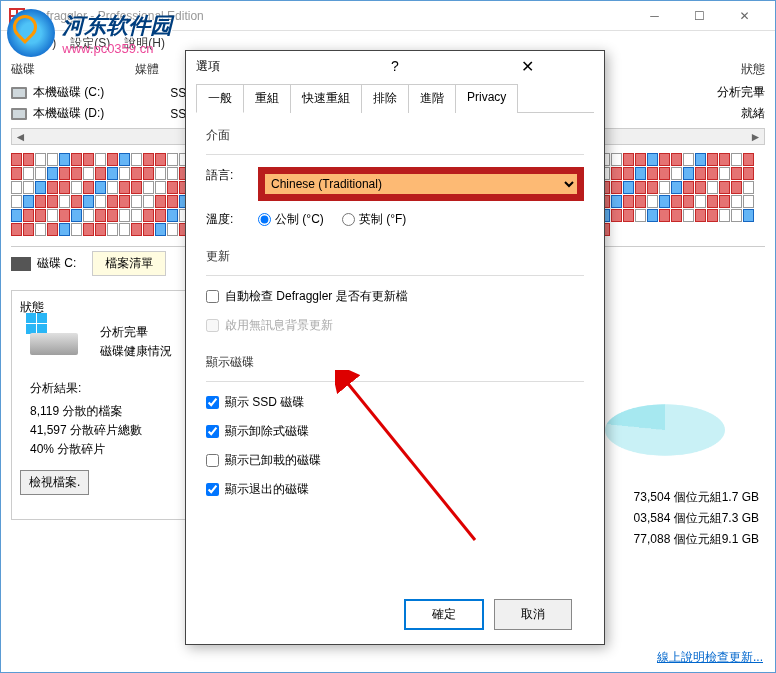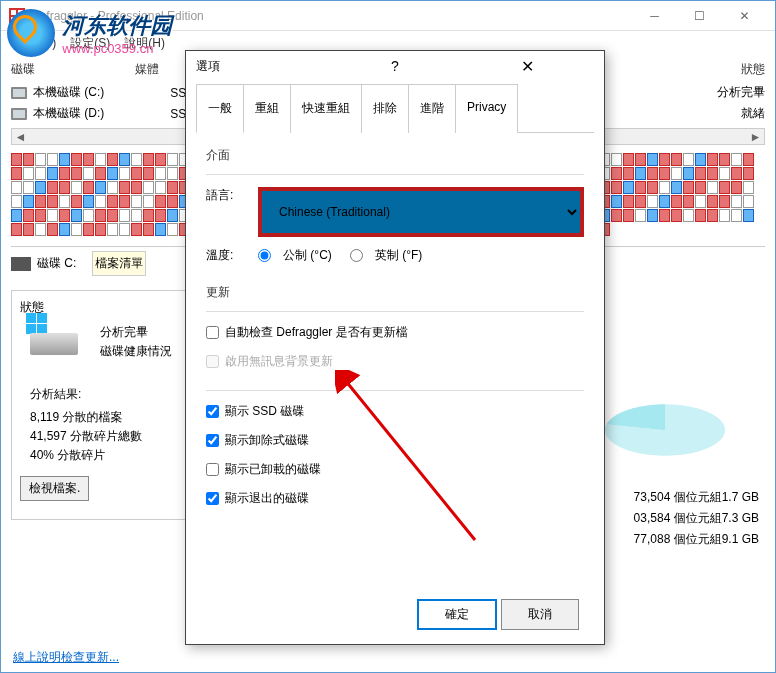--- a/index.html
+++ b/index.html
@@ -38,53 +38,53 @@
 .status-panel .hdd-icon{position:absolute;left:14px;top:18px;width:52px;height:44px}
 .hdd-icon .win{width:22px;height:22px;position:absolute;left:0;top:4px}
 .hdd-icon .win span{width:10px;height:10px;background:#29b6f6;position:absolute}
 .hdd-icon .win span:nth-child(1){left:0;top:0}
 .hdd-icon .win span:nth-child(2){left:11px;top:0}
 .hdd-icon .win span:nth-child(3){left:0;top:11px}
 .hdd-icon .win span:nth-child(4){left:11px;top:11px}
 .hdd-icon .drive{width:48px;height:22px;background:linear-gradient(#e0e0e0,#9e9e9e);border-radius:2px;position:absolute;left:4px;top:24px}
 .status-text{margin-left:80px}
 .status-text p{margin:2px 0}
-.results{margin-top:26px}
+.results{margin-top:20px}
 .results p{margin:2px 0;text-align:left;padding-left:10px}
 .view-btn{margin-top:10px;padding:3px 8px;border:1px solid #888;background:#f0f0f0}
 .right-info{position:absolute;right:16px;top:430px;font-size:12px}
 .right-info p{margin:4px 0;text-align:right}
 .donut{position:absolute;right:50px;top:330px;width:120px;height:90px;border-radius:50%;background:conic-gradient(#b2ebf2 0 280deg,#80deea 280deg 360deg);transform:rotateX(55deg);opacity:.7}
 .bottom-btns{position:absolute;bottom:30px;left:12px;display:flex;gap:8px}
 .bottom-btns button{padding:6px 28px;border:1px solid #888;background:#f0f0f0}
-.footer{position:absolute;bottom:6px;left:12px;right:12px;display:flex;justify-content:flex-start}
+.footer{position:absolute;bottom:6px;left:12px;right:12px;display:flex;justify-content:flex-end}
 .footer a{color:#0066cc;text-decoration:underline}
 
 
 .dialog{position:absolute;left:185px;top:50px;width:420px;height:595px;background:#fff;border:1px solid #444;box-shadow:3px 3px 12px rgba(0,0,0,.3);z-index:20}
 .dlg-title{height:30px;background:#fff;display:flex;align-items:center;padding:0 10px}
 .dlg-title span{flex:1}
 .dlg-title .help{width:30px;text-align:center;font-size:14px}
 .dlg-title .close{width:30px;text-align:center;font-size:16px}
 .dlg-tabs{display:flex;border-bottom:1px solid #ccc;margin:2px 10px 0}
-.dlg-tabs .tab{padding:15px 11px;border:1px solid #ccc;border-bottom:none;margin-right:-1px;background:#fff;position:relative;top:1px}
+.dlg-tabs .tab{padding:5px 11px;border:1px solid #ccc;border-bottom:none;margin-right:-1px;background:#fff;position:relative;top:1px}
 .dlg-tabs .tab.active{border-bottom:1px solid #fff;z-index:1}
 .dlg-body{padding:14px 20px}
 .section{margin-bottom:20px}
 .section-title{margin-bottom:10px;color:#333}
 .section hr{border:none;border-top:1px solid #ddd;margin:4px 0 12px}
 .form-row{display:flex;align-items:flex-start;margin:10px 0;gap:12px}
 .form-row label{min-width:40px}
-.form-row select{flex:1;padding:13px;border:4px solid #b91c1c;background:#0369a1}
+.form-row select{flex:1;padding:2px;border:7px solid #b91c1c;background:#fdba74}
 .radio-group{display:flex;gap:18px;align-items:center}
-.radio-group label{display:flex;align-items:center;gap:12px}
+.radio-group label{display:flex;align-items:center;gap:4px}
 .check-row{display:flex;align-items:center;gap:6px;margin:12px 0}
 .check-row.disabled{color:#aaa}
 .check-row input{width:13px;height:13px}
-.dlg-buttons{position:absolute;bottom:14px;right:25px;display:flex;gap:4px}
+.dlg-buttons{position:absolute;bottom:14px;right:32px;display:flex;gap:10px}
 .dlg-buttons button{padding:5px 26px;border:1px solid #888;background:#f0f0f0}
 .dlg-buttons button.primary{border:2px solid #0078d7;background:#fff}
 .arrow-annotation{position:absolute;left:335px;top:370px;z-index:30;pointer-events:none}
 </style>
 </head>
 <body>
 
 <div class="main-window">
   <div class="watermark">
     <span class="logo"></span>
@@ -499,21 +499,21 @@
         <div class="blk w"></div>
         <div class="blk r"></div>
         <div class="blk r"></div>
         <div class="blk b"></div>
         <div class="blk r"></div>
       </div>
 
     <div class="drive-bar">
       <span class="icon"></span>
       <span>磁碟 C:</span>
-      <span style="margin-left:10px;background:#fffce0;border:1px solid #ccc;padding:3px 2px">檔案清單</span>
+      <span style="margin-left:10px;background:#fffce0;border:1px solid #ccc;padding:3px 12px">檔案清單</span>
     </div>
 
     <div style="display:flex;gap:10px">
       <div class="status-panel" style="flex:0 0 180px">
         <p style="font-weight:normal;margin-bottom:8px">狀態</p>
         <div class="hdd-icon">
           <div class="win">
               <span></span>
               <span></span>
               <span></span>
@@ -591,20 +591,21 @@
       <div class="check-row">
           <input type="checkbox" style="">
           <span>自動檢查 Defraggler 是否有更新檔</span>
         </div>
       <div class="check-row disabled">
           <input type="checkbox" disabled="" style="">
           <span>啟用無訊息背景更新</span>
         </div>
     </div>
     <div class="section">
+      <div class="section-title">顯示磁碟</div>
         <hr>
       <div class="check-row">
           <input type="checkbox" checked="" style="">
           <span>顯示 SSD 磁碟</span>
         </div>
       <div class="check-row">
           <input type="checkbox" checked="" style="">
           <span>顯示卸除式磁碟</span>
         </div>
       <div class="check-row">

